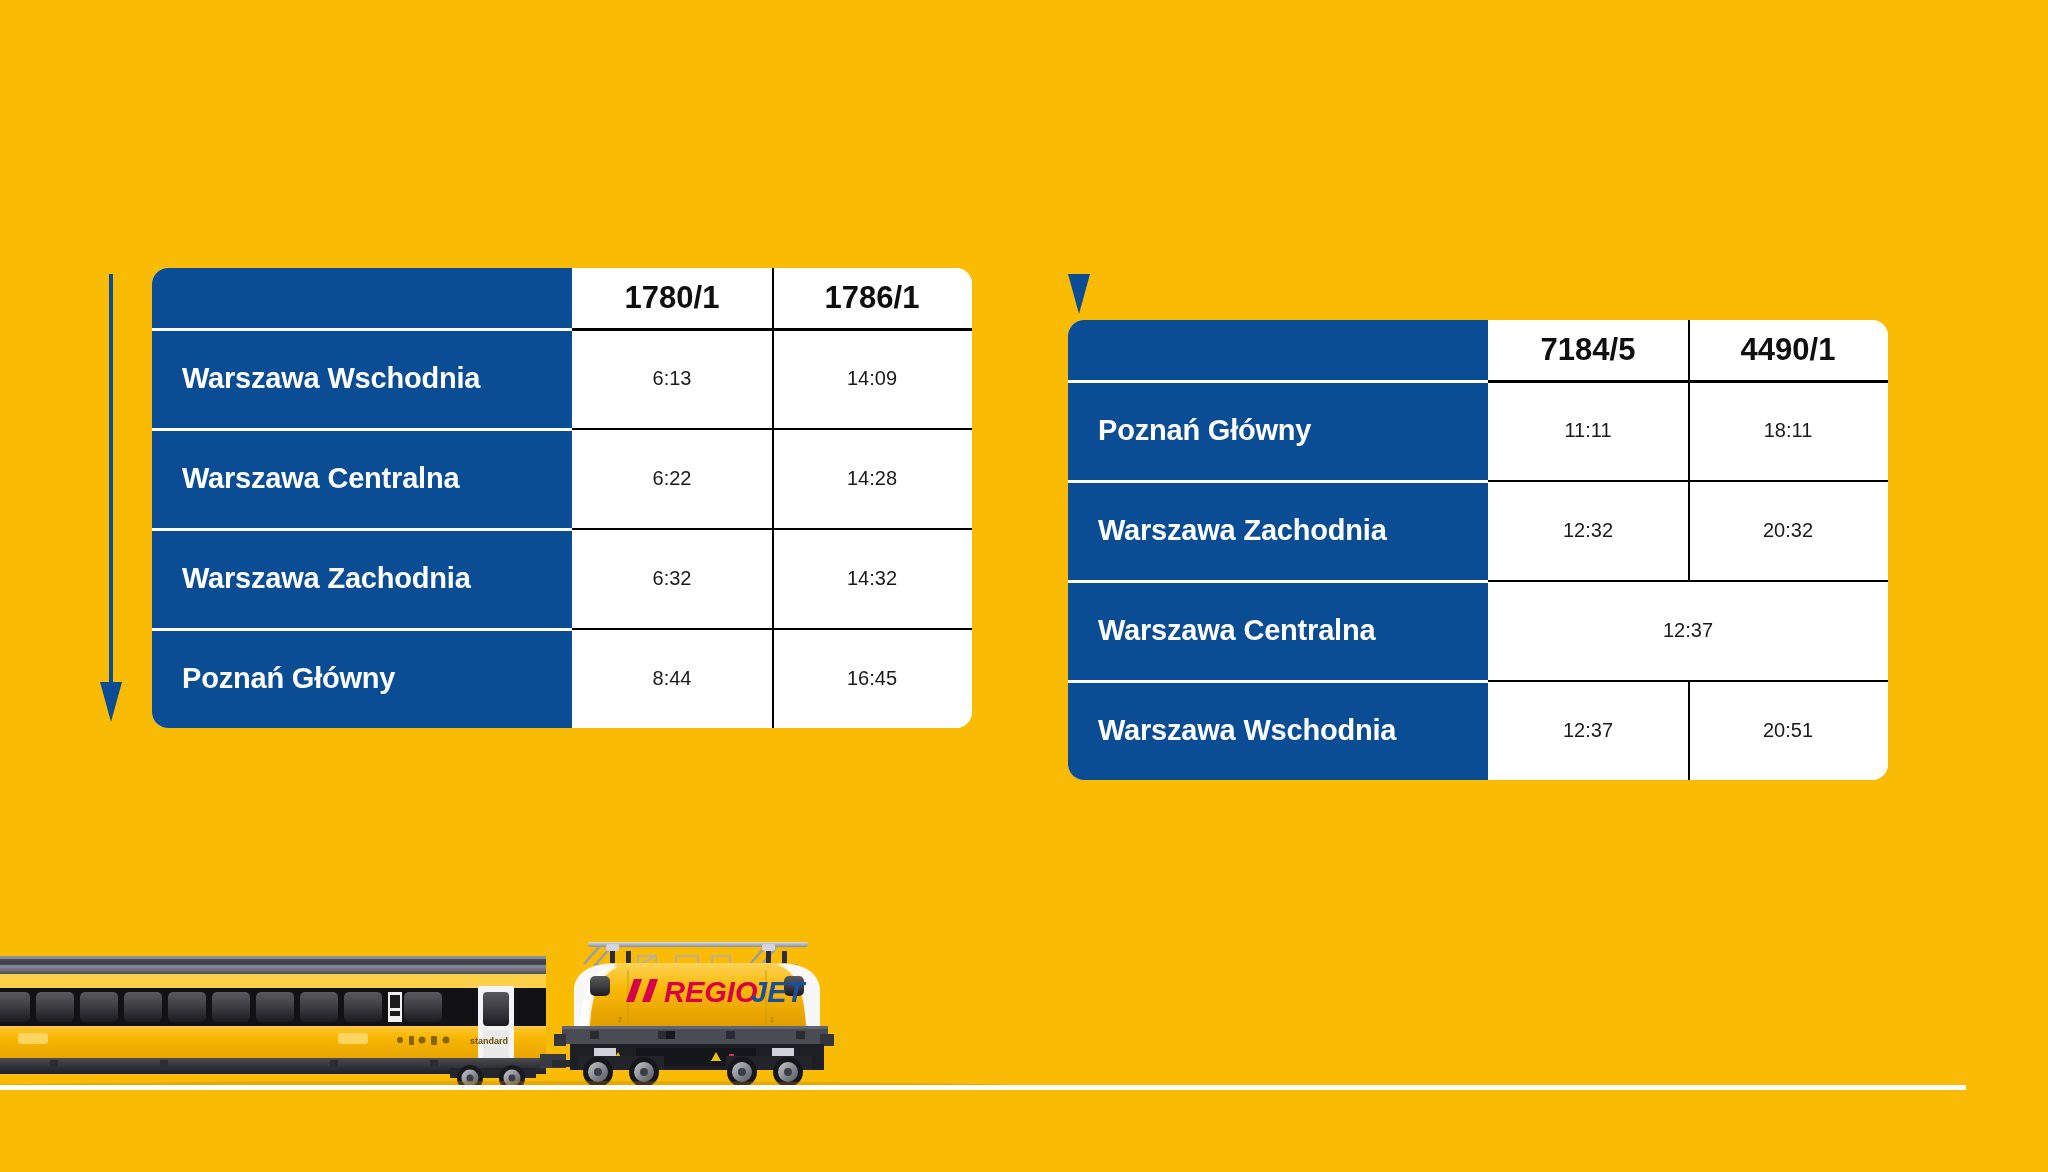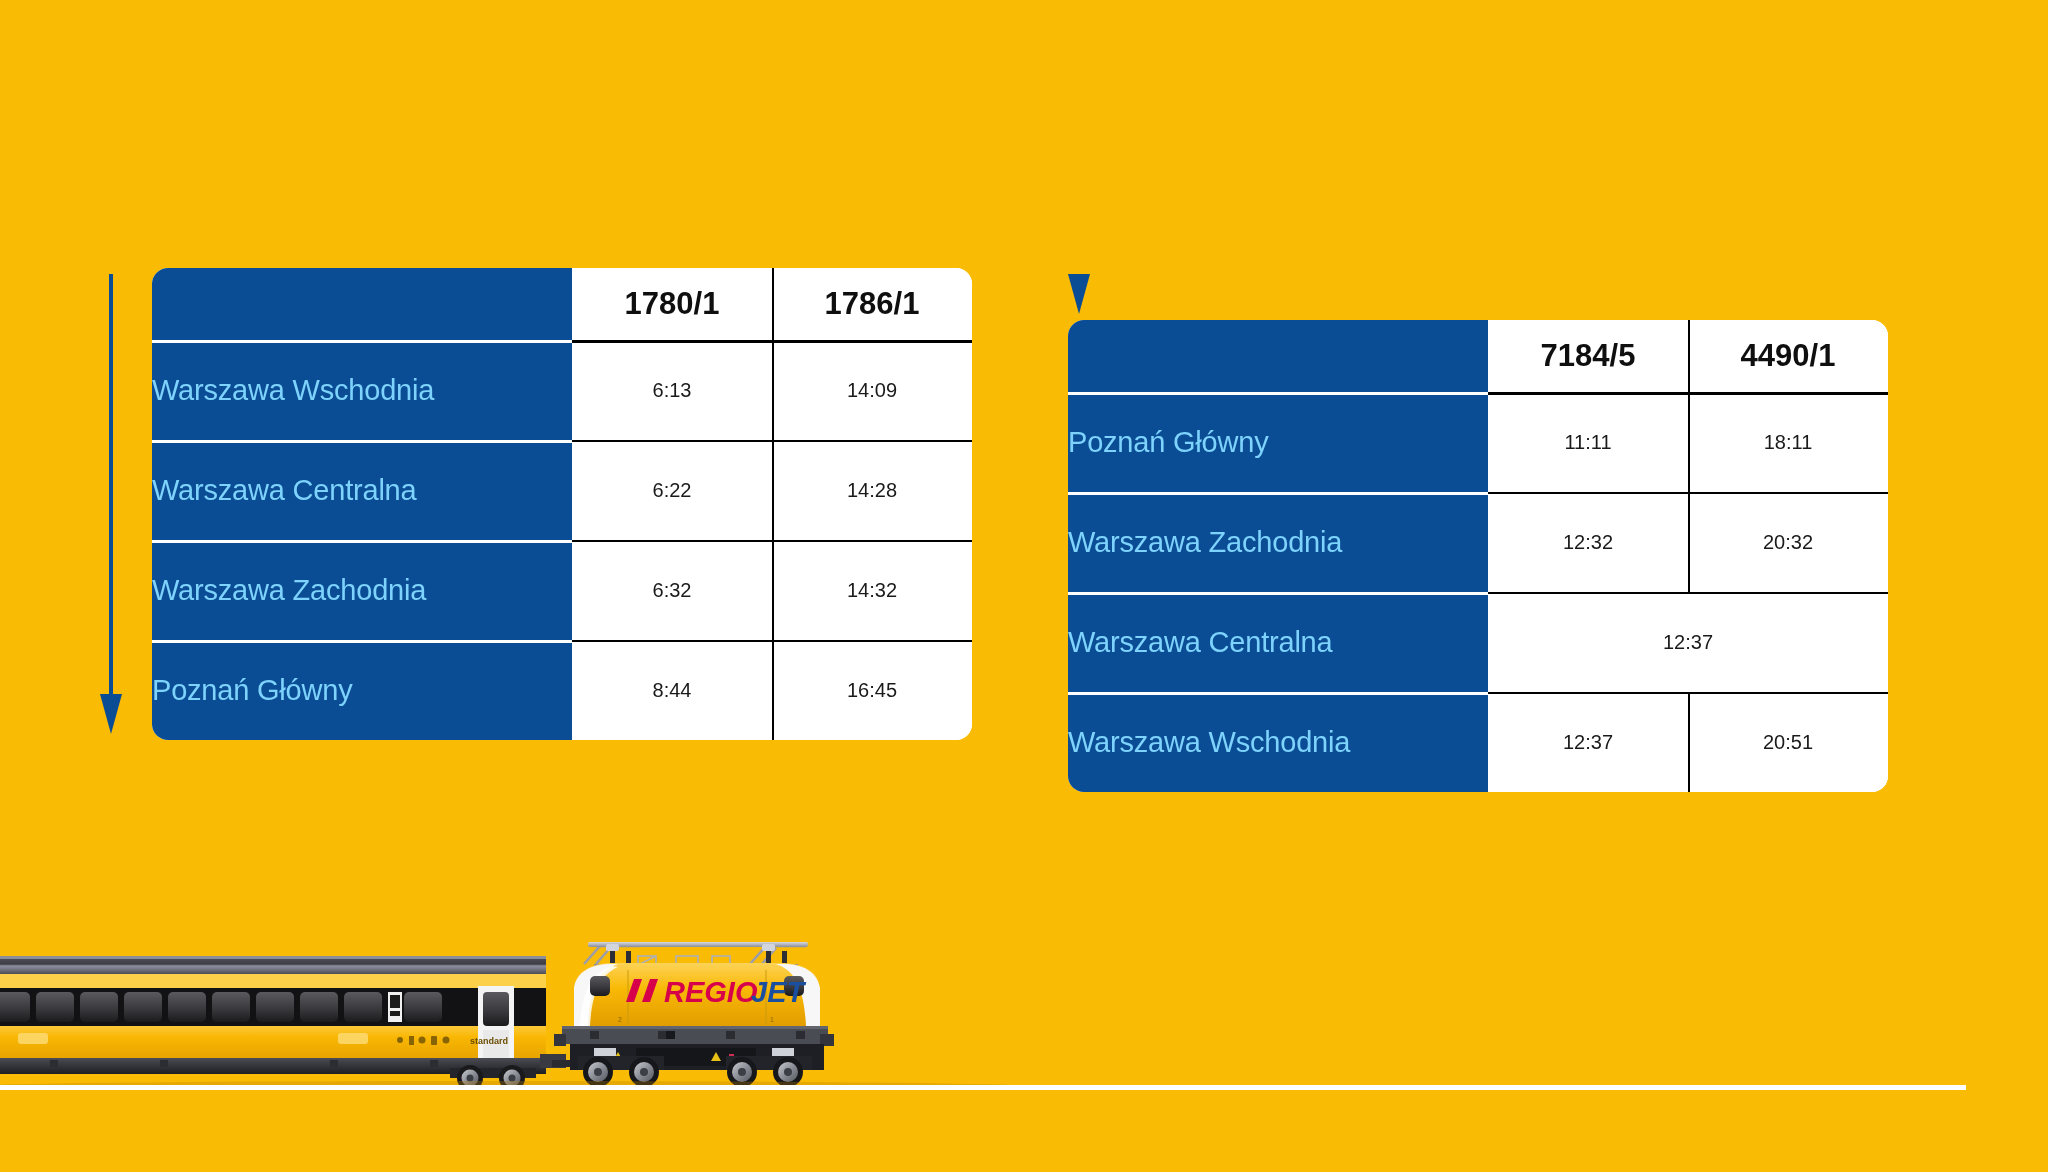--- a/index.html
+++ b/index.html
@@ -52,31 +52,31 @@
     background: #ffffff;
     width: 820px;
     display: flex;
     flex-direction: column;
   }
 
   .row {
     display: flex;
     align-items: stretch;
   }
-  .row.header { height: 72px; }
+  .row.header { height: 60px; }
   .row.data   { height: 100px; }
 
   .cell-station {
     flex: 0 0 420px;
     background: #0B4D95;
     display: flex;
     align-items: center;
-    padding-left: 0;
-    color: #7dd3fc;
-    font-weight: normal;
+    padding-left: 30px;
+    color: #ffffff;
+    font-weight: bold;
     font-size: 29px;
     letter-spacing: -0.2px;
     position: relative;
   }
   .row.header .cell-station { background: #0B4D95; }
 
   .cell-time {
     flex: 1 1 0;
     background: #ffffff;
     display: flex;

